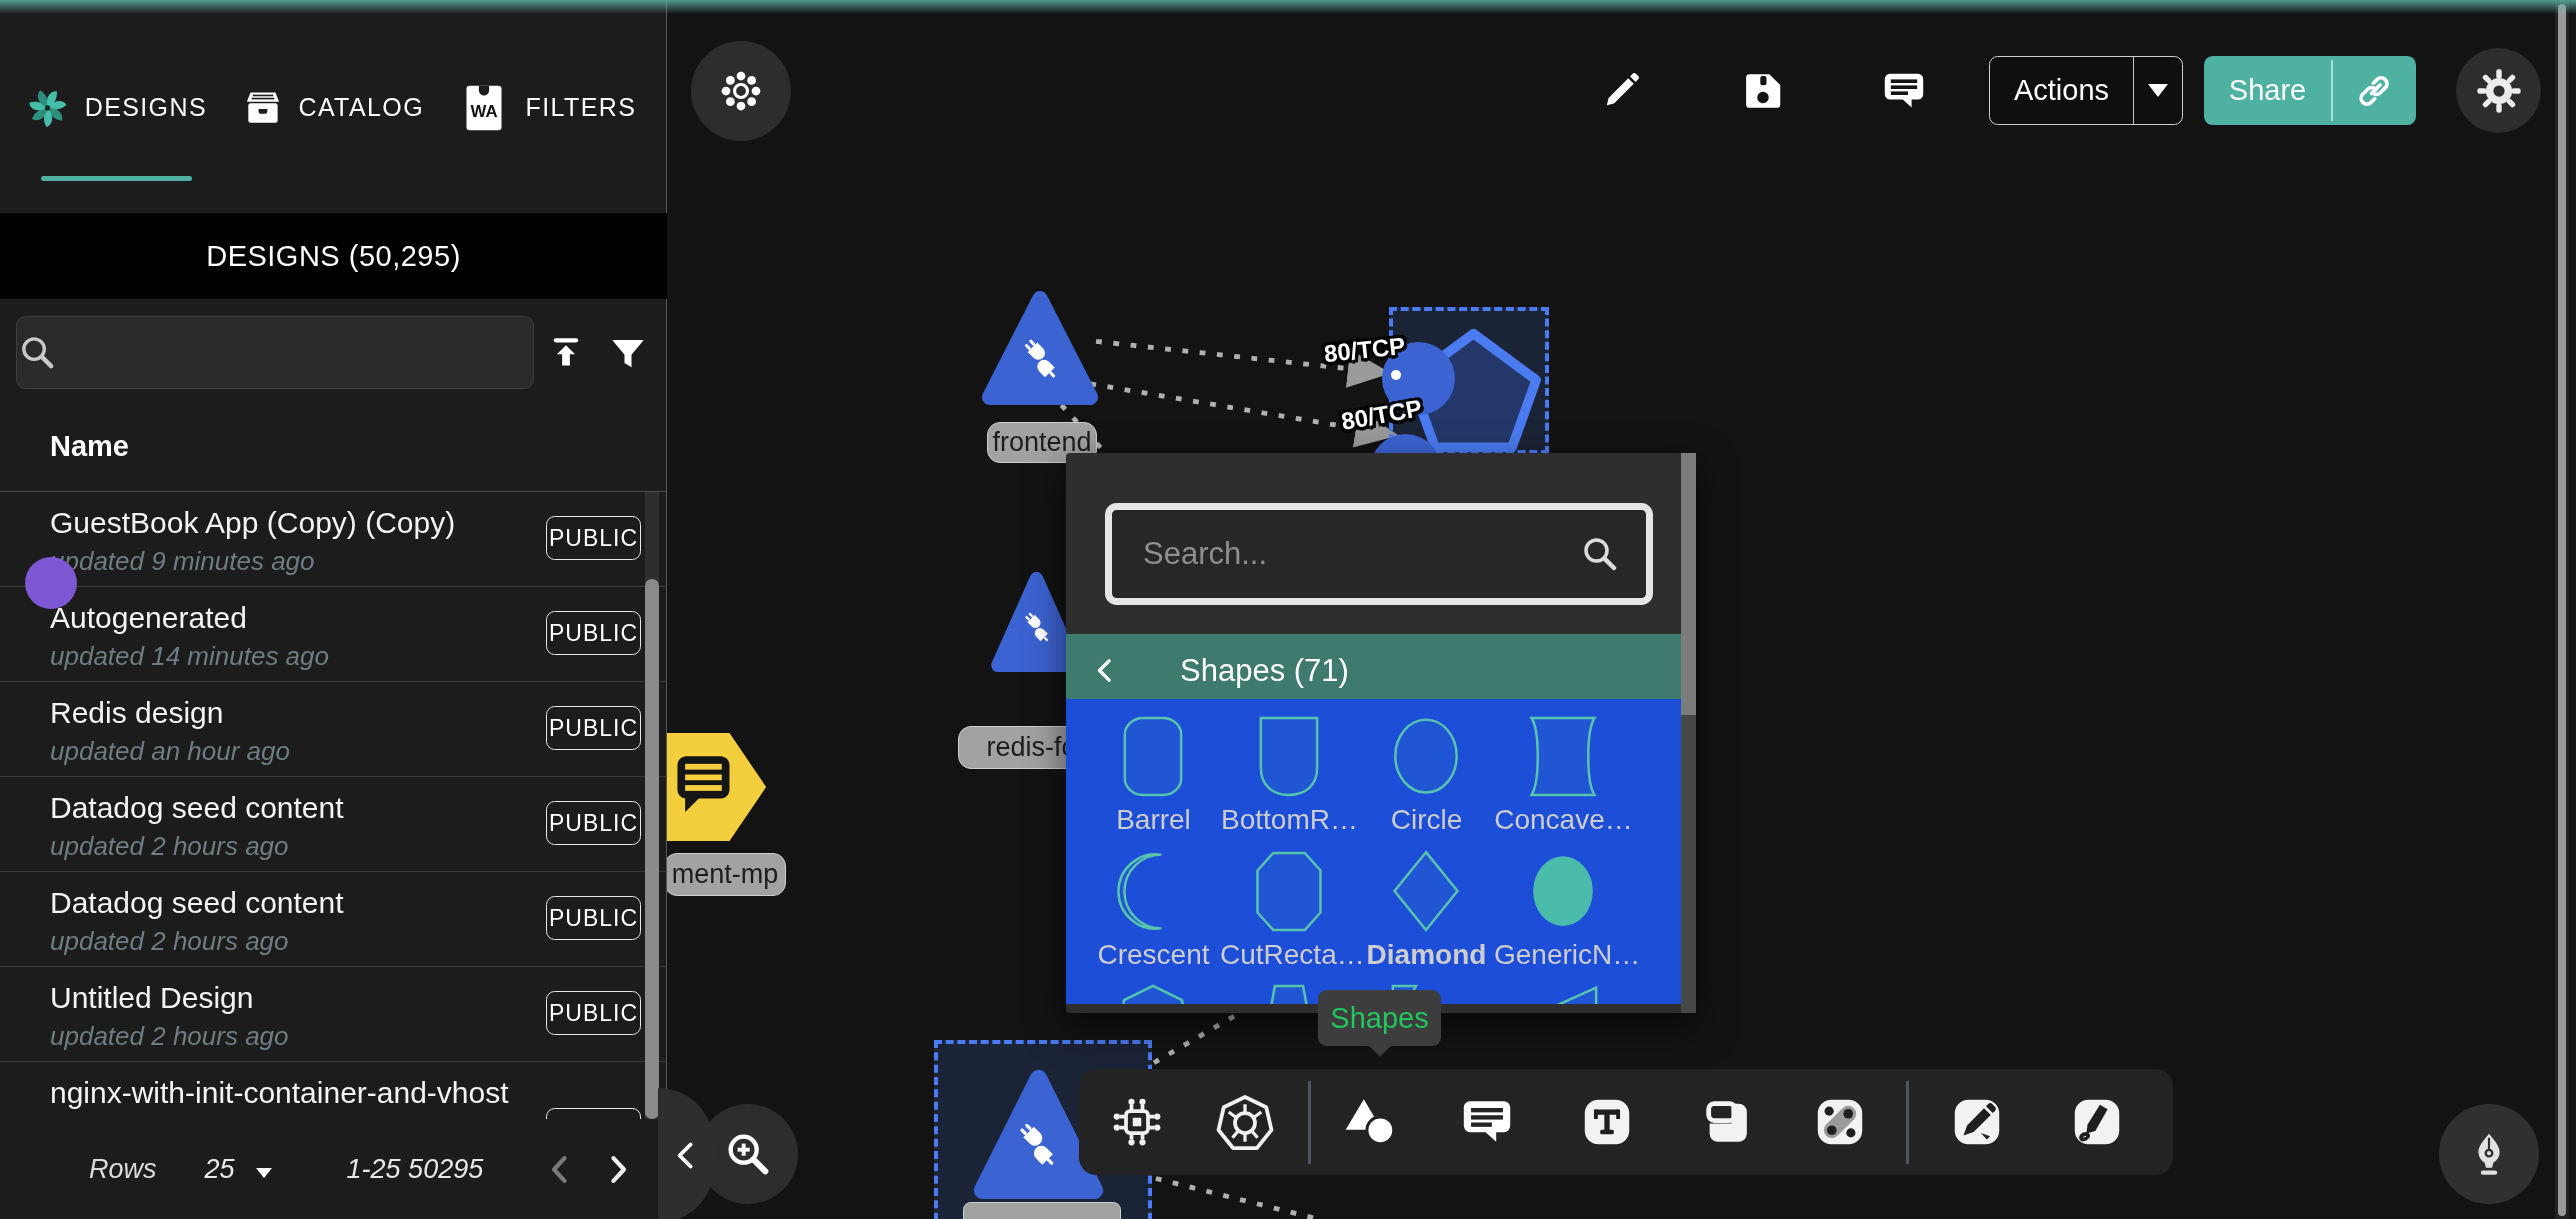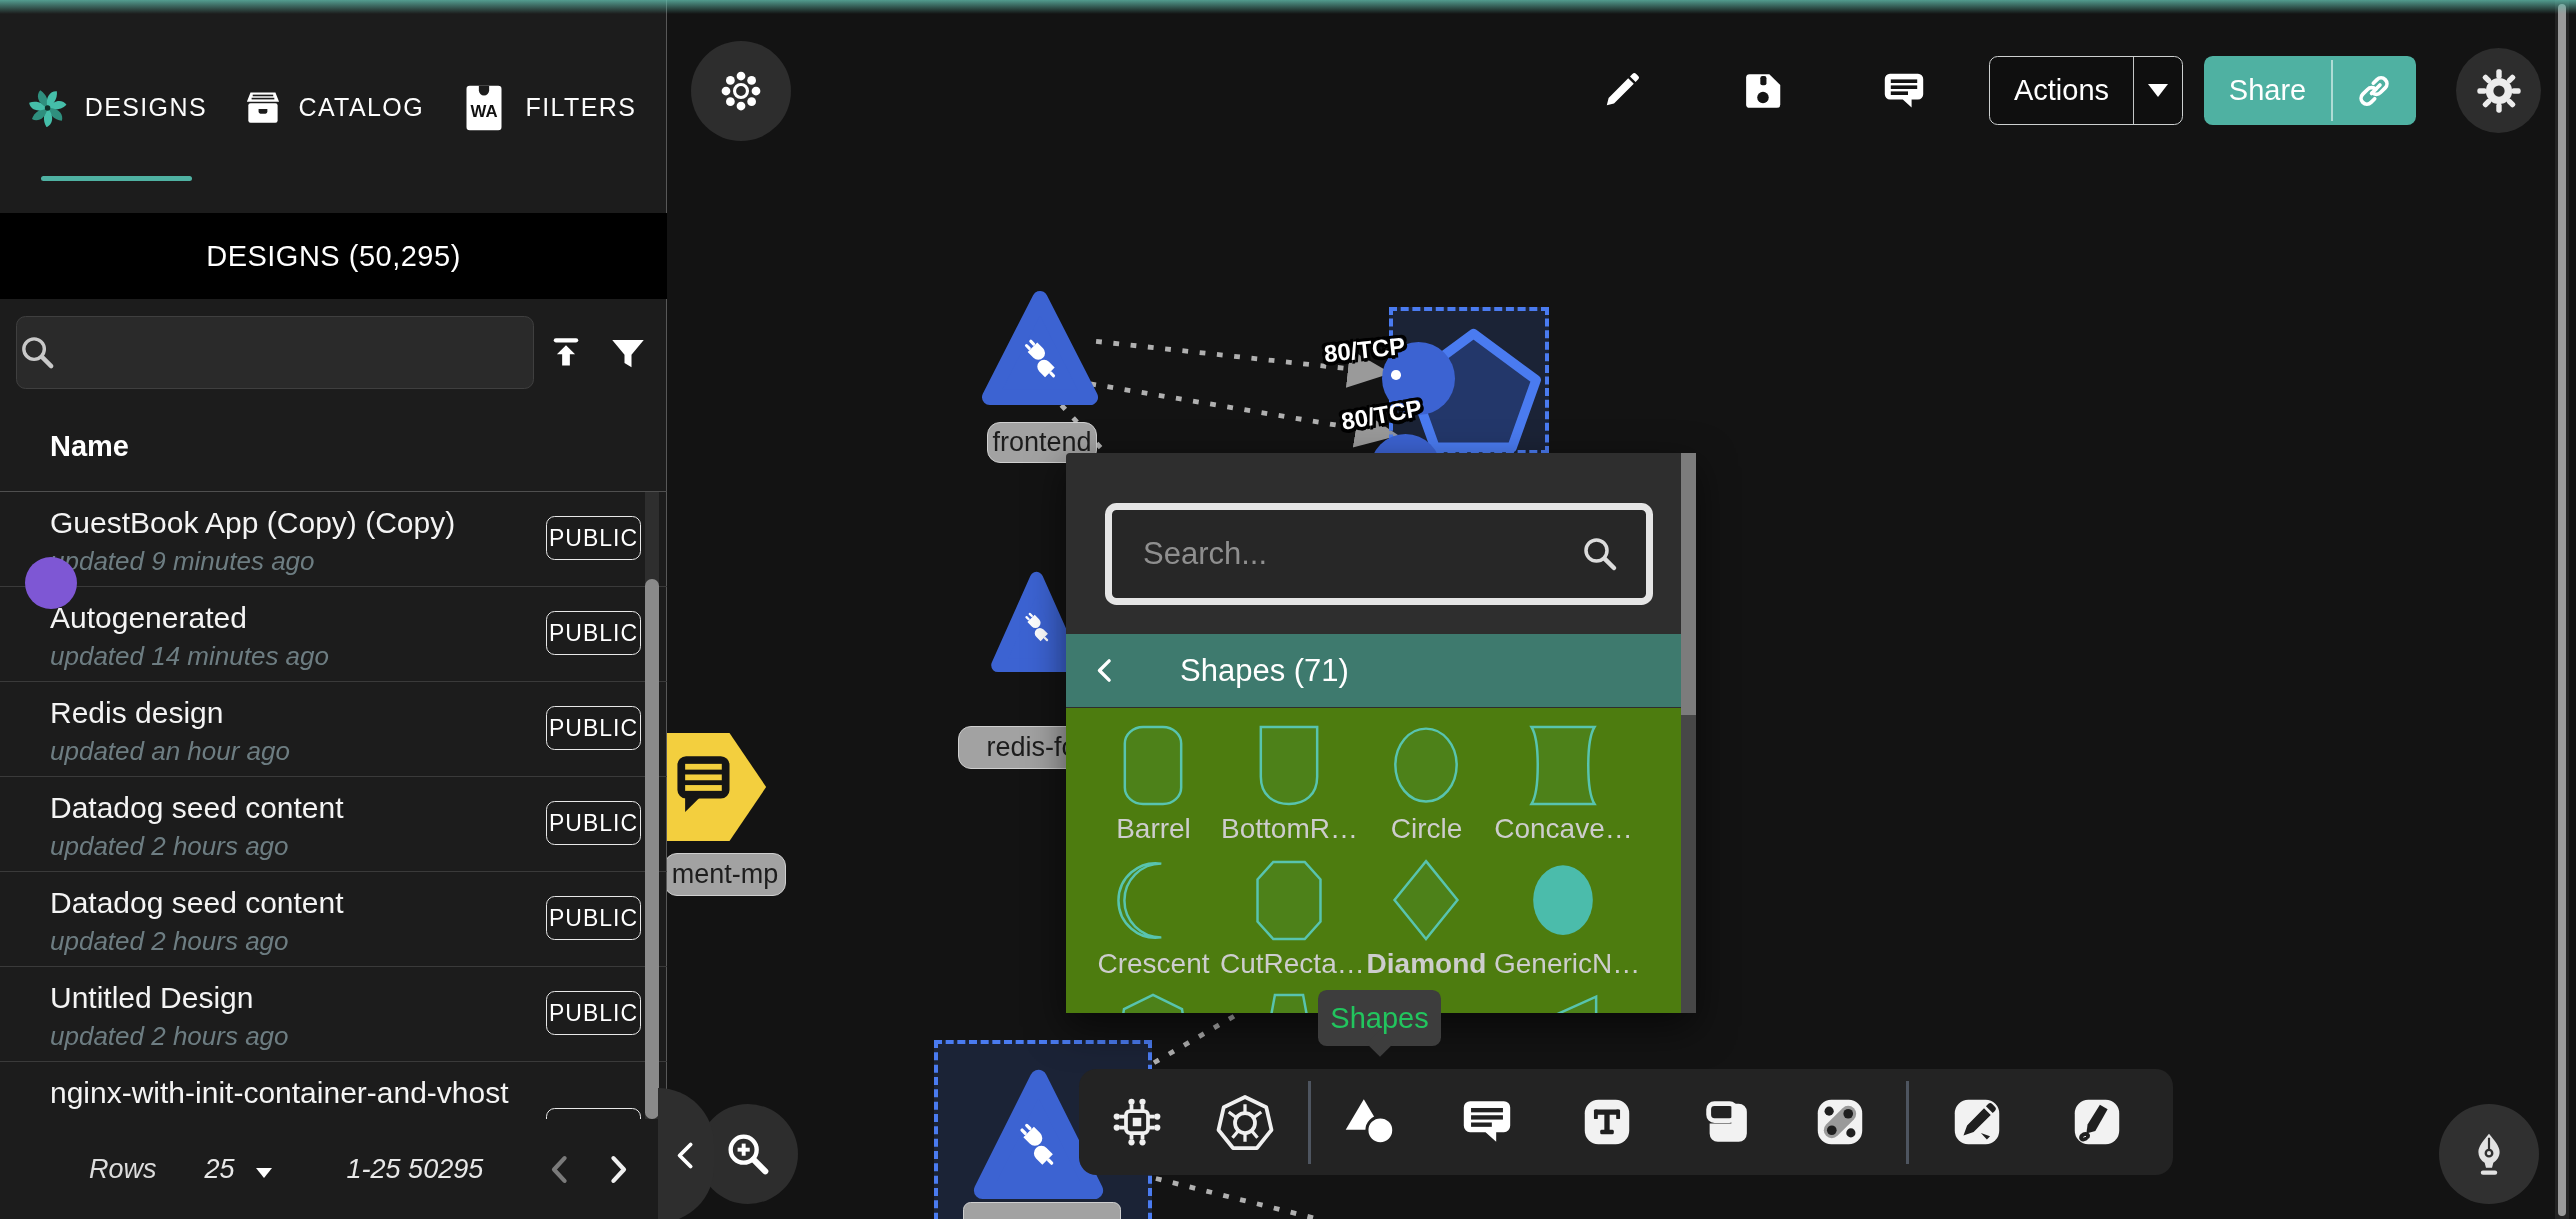--- a/index.html
+++ b/index.html
@@ -70,21 +70,21 @@
   .panel{left:1066px;top:453px;width:629px;height:560px;background:#2e2e2e;border-radius:3.9px;
     z-index:5;box-shadow:0 13.5px 39px rgba(0,0,0,.55);}
   .panel-search{position:absolute;left:39px;top:50px;width:548px;height:102px;background:#272727;
     border:7px solid #e5e5e5;border-radius:11.6px;box-sizing:border-box;display:flex;align-items:center;}
   .panel-search input{flex:1;margin-left:29px;background:transparent;border:none;outline:none;
     color:#ddd;font-size:31px;font-family:"Liberation Sans",sans-serif;min-width:0;}
   .panel-search input::placeholder{color:#8f8f8f;}
   .panel-head{position:absolute;left:0;top:181px;width:615px;height:73px;background:#3E7A6E;
     display:flex;align-items:center;cursor:pointer;}
   .panel-head .t{margin-left:60px;font-size:31px;color:#fff;}
-  .grid{position:absolute;left:0;top:255px;width:615px;height:305px;background:#4d7c0f;overflow:hidden;}
+  .grid{position:absolute;left:0;top:246px;width:615px;height:305px;background:#1d4ed8;overflow:hidden;}
   .cell{position:absolute;width:96px;cursor:pointer;}
   .cell .cap{position:absolute;left:-21px;top:91px;width:139px;text-align:center;font-size:28px;color:#cdcdcd;}
   .outer-track{position:absolute;left:615px;top:0;width:14.5px;height:560px;background:#474747;}
   .outer-thumb{position:absolute;left:615px;top:0;width:14.5px;height:262px;background:#7c7c7c;}
 
   
   .tooltip{left:1318px;top:990px;width:123px;height:56px;background:#3d3d3d;border-radius:8.7px;
     display:flex;align-items:center;justify-content:center;font-size:29px;color:#22c55e;z-index:7;}
   .tooltip:after{content:"";position:absolute;left:50%;bottom:-7.7px;width:19.3px;height:19.3px;
     background:#3d3d3d;transform:translateX(-50%) rotate(45deg);}

